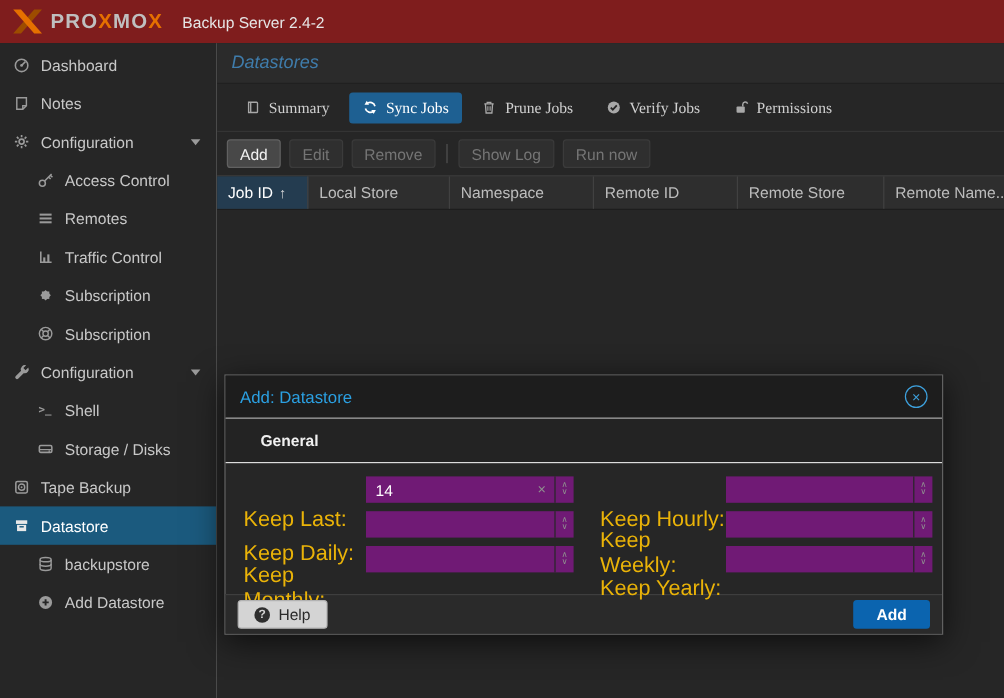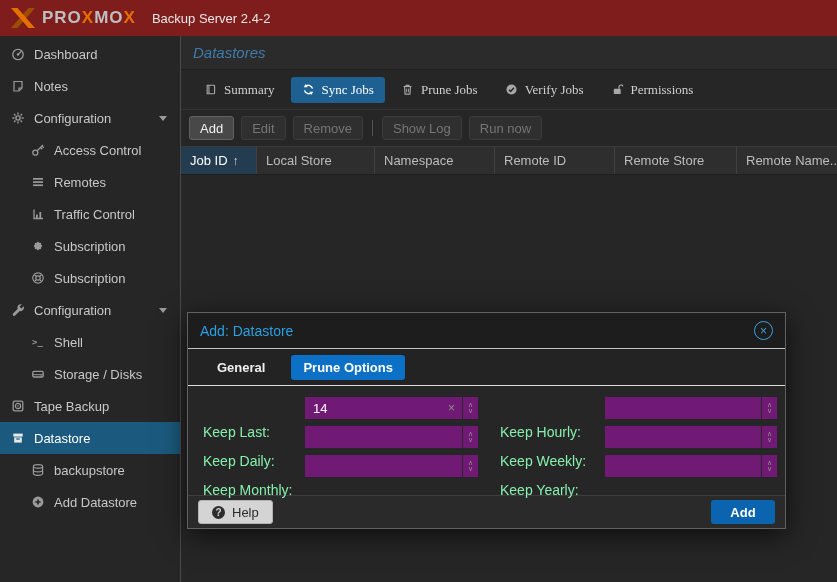--- a/index.html
+++ b/index.html
@@ -64,29 +64,29 @@
   .modal { position:absolute; left:187px; top:312px; width:599px; height:217px;
     background:#262626; border:1px solid #616161;
     box-shadow:0 6px 26px rgba(0,0,0,0.65); }
   .m-header { height:36px; background:#1d1d1d; display:flex; align-items:center;
     padding:0 12px; border-bottom:1px solid #c2c2c2; }
   .m-title { color:#2ba0e2; font-size:14px; flex:1; }
   .m-close { width:19px; height:19px; border-radius:50%; border:1px solid #3da0dc;
     color:#3da0dc; display:flex; align-items:center; justify-content:center;
     font-size:12px; line-height:1; cursor:pointer; }
   .m-tabs { height:37px; display:flex; align-items:center; padding-left:17px;
-    gap:14px; background:#232323; border-bottom:1px solid #dcdcdc; }
+    background:#232323; border-bottom:1px solid #dcdcdc; }
   .m-tab { padding:5px 12px; font-size:13px; font-weight:bold; color:#f0f0f0;
     border-radius:3px; cursor:pointer; }
   .m-tab.active { background:#0c71c6; color:#fff; }
 
   .m-body { height:109px; display:grid;
     grid-template-columns:102px 173px 22px 105px 172px;
     grid-auto-rows:22px; row-gap:7px; padding:11px 0 0 15px; align-items:center; }
-  .f-label { color:#86efac; font-size:14px;margin-top:48px; }
+  .f-label { color:#eab308; font-size:18px;margin-top:48px; }
   .field { background:#701a75; height:22px; display:flex; align-items:stretch; }
   .f-text { flex:1; display:flex; align-items:center; padding-left:8px;
     color:#ffffff; font-size:13px; }
   .f-clear { display:flex; align-items:center; padding-right:7px;
     color:#8f8f8f; font-size:12px; cursor:pointer; }
   .f-spin { width:16px; border-left:1px solid #262626; display:flex;
     flex-direction:column; align-items:center; justify-content:center;
     color:#8f8f8f; cursor:pointer; }
   .f-spin span { font-size:7px; line-height:6px; }
 
@@ -362,21 +362,20 @@
 
   <div class="m-header">
     <span class="m-title">Add: Datastore</span>
     <div class="m-close">
       <span>×</span>
     </div>
   </div>
 
   <div class="m-tabs">
     <div class="m-tab">General</div>
-    <div class="m-tab active">Prune Options</div>
   </div>
 
   <div class="m-body">
 
     <span class="f-label">Keep Last:</span>
     <div class="field">
       <span class="f-text">14</span>
       <span class="f-clear">×</span>
       <span class="f-spin">
           <span>∧</span>

